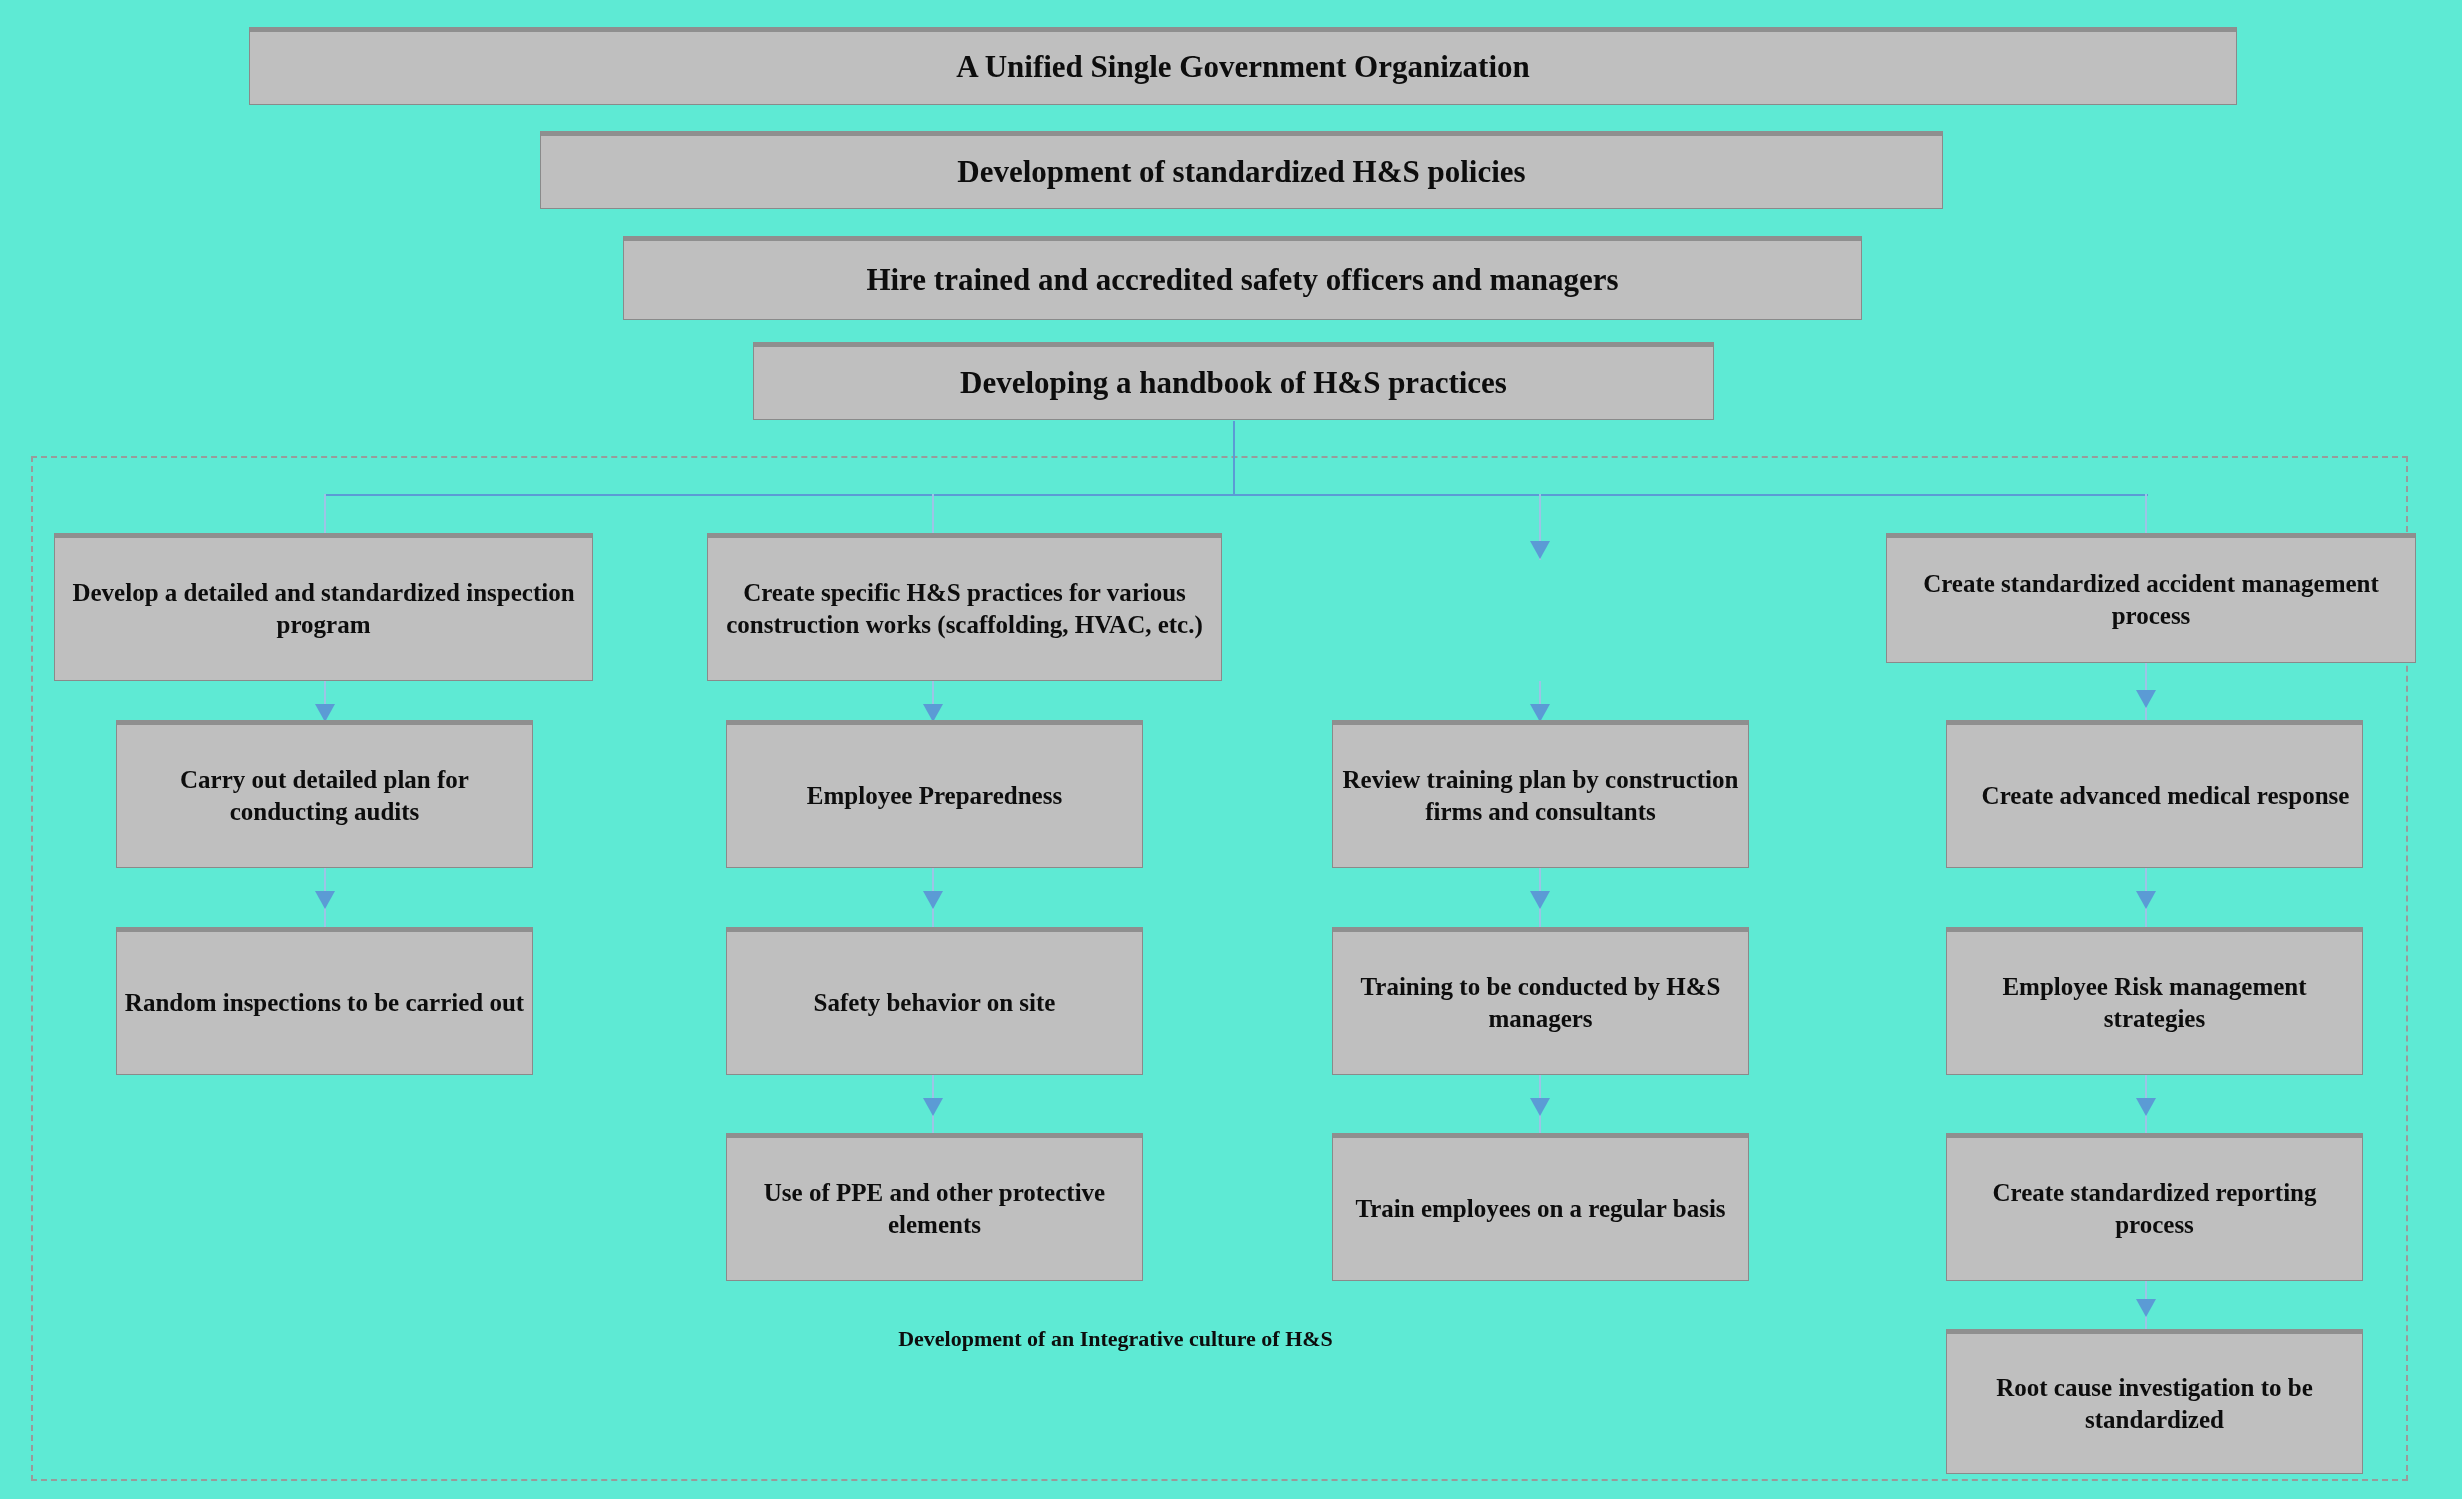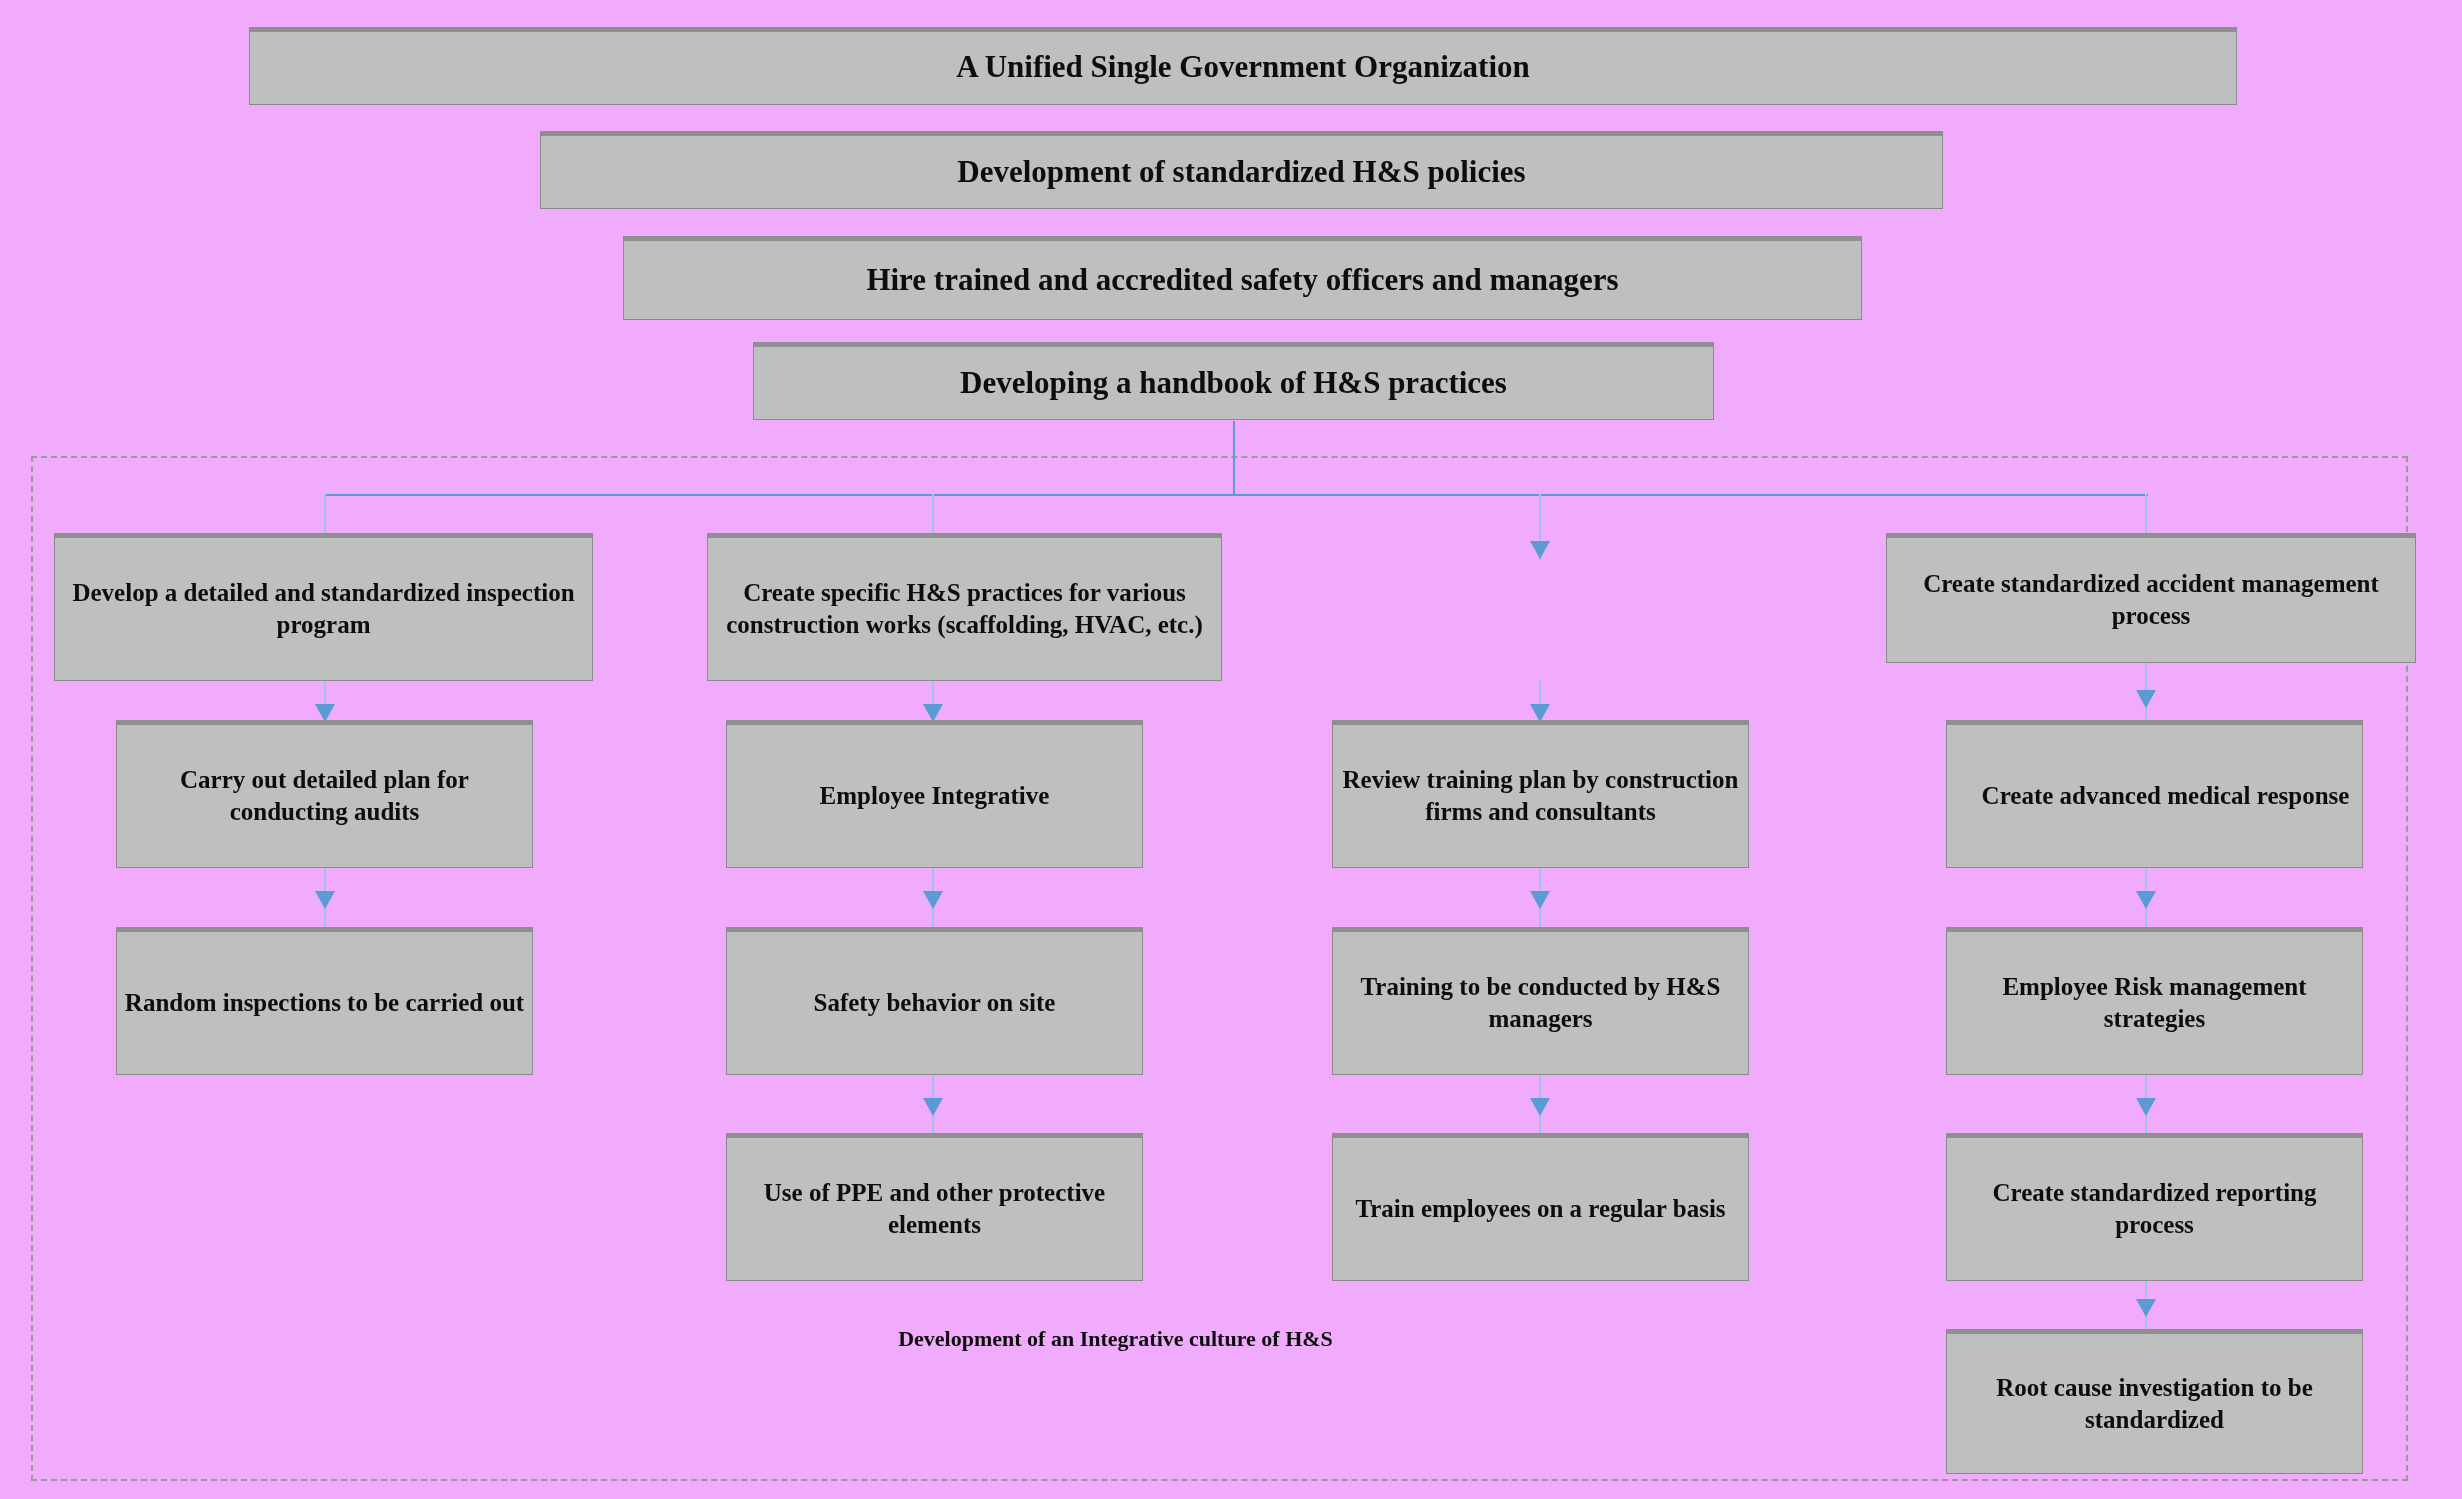--- a/index.html
+++ b/index.html
@@ -4,21 +4,21 @@
 <style>
   html, body {
     margin: 0;
     padding: 0;
     background: #ffffff;
   }
   #canvas {
     position: relative;
     width: 2462px;
     height: 1500px;
-    background: #f0abfc;
+    background: #5eead4;
     font-family: "Liberation Serif", "DejaVu Serif", serif;
     overflow: hidden;
   }
 
   
   .node {
     position: absolute;
     box-sizing: border-box;
     background: #bfbfbf;
     border: 1.8px solid #8a8a8a;
@@ -124,21 +124,21 @@
   <div class="conn-line-v" style="left:324px; top:868px; height:60px;"></div>
   <div class="arrow-head" style="left:315px; top:891px;"></div>
 
   <div class="node col-item" style="left:116px; top:927px; width:417px; height:148px;">Random inspections to be carried out</div>
 
   <div class="node col-head" style="left:687px; top:533px; width:515px; height:148px;margin-left:20px;">Create specific H&amp;S practices for various construction works (scaffolding, HVAC, etc.)</div>
 
   <div class="conn-line-v" style="left:932px; top:681px; height:60px;"></div>
   <div class="arrow-head" style="left:923px; top:704px;"></div>
 
-  <div class="node col-item" style="left:726px; top:720px; width:417px; height:148px;">Employee Integrative</div>
+  <div class="node col-item" style="left:726px; top:720px; width:417px; height:148px;">Employee Preparedness</div>
 
   <div class="conn-line-v" style="left:932px; top:868px; height:60px;"></div>
   <div class="arrow-head" style="left:923px; top:891px;"></div>
 
   <div class="node col-item" style="left:726px; top:927px; width:417px; height:148px;">Safety behavior on site</div>
 
   <div class="conn-line-v" style="left:932px; top:1075px; height:60px;"></div>
   <div class="arrow-head" style="left:923px; top:1098px;"></div>
 
   <div class="node col-item" style="left:726px; top:1133px; width:417px; height:148px;">Use of PPE and other protective elements</div>

